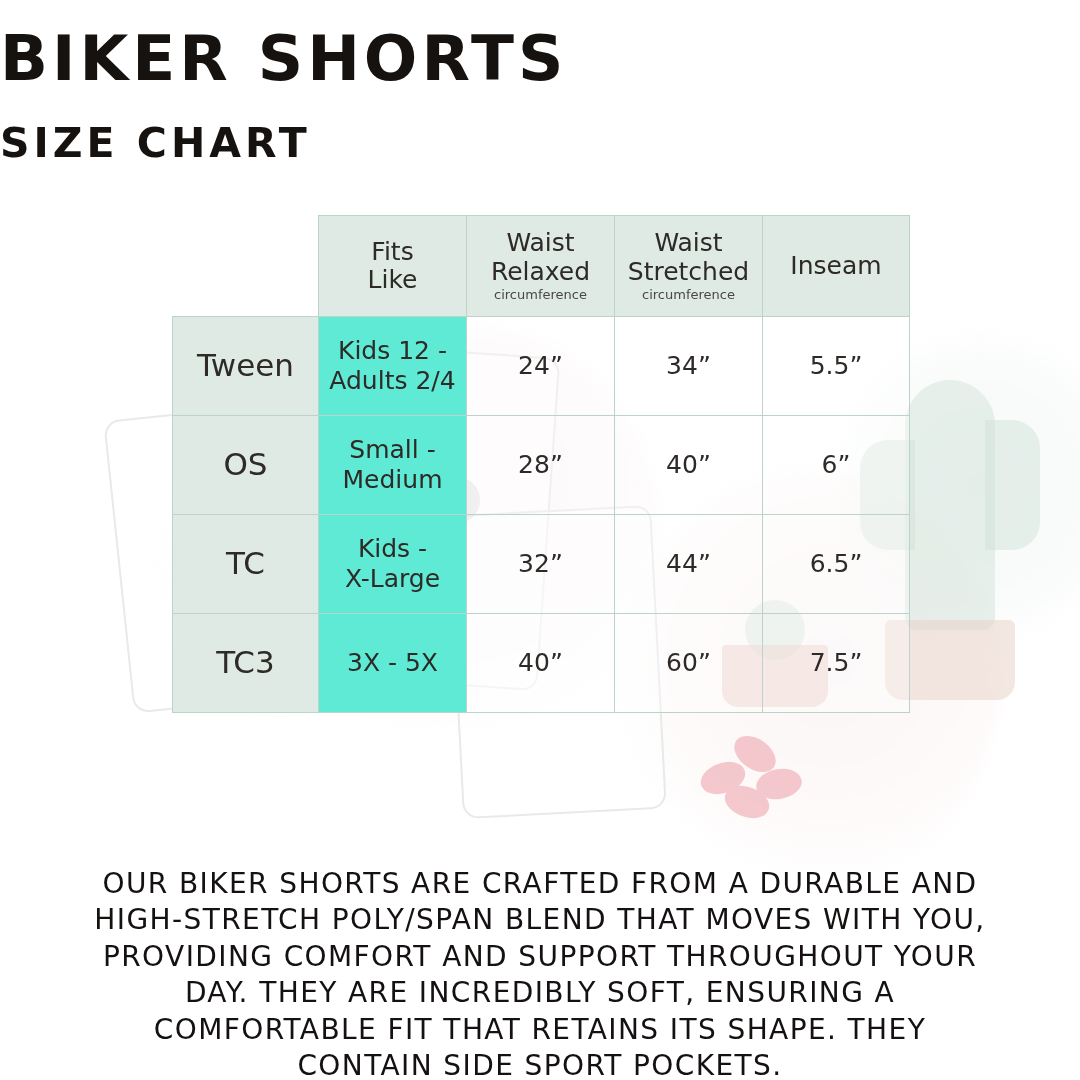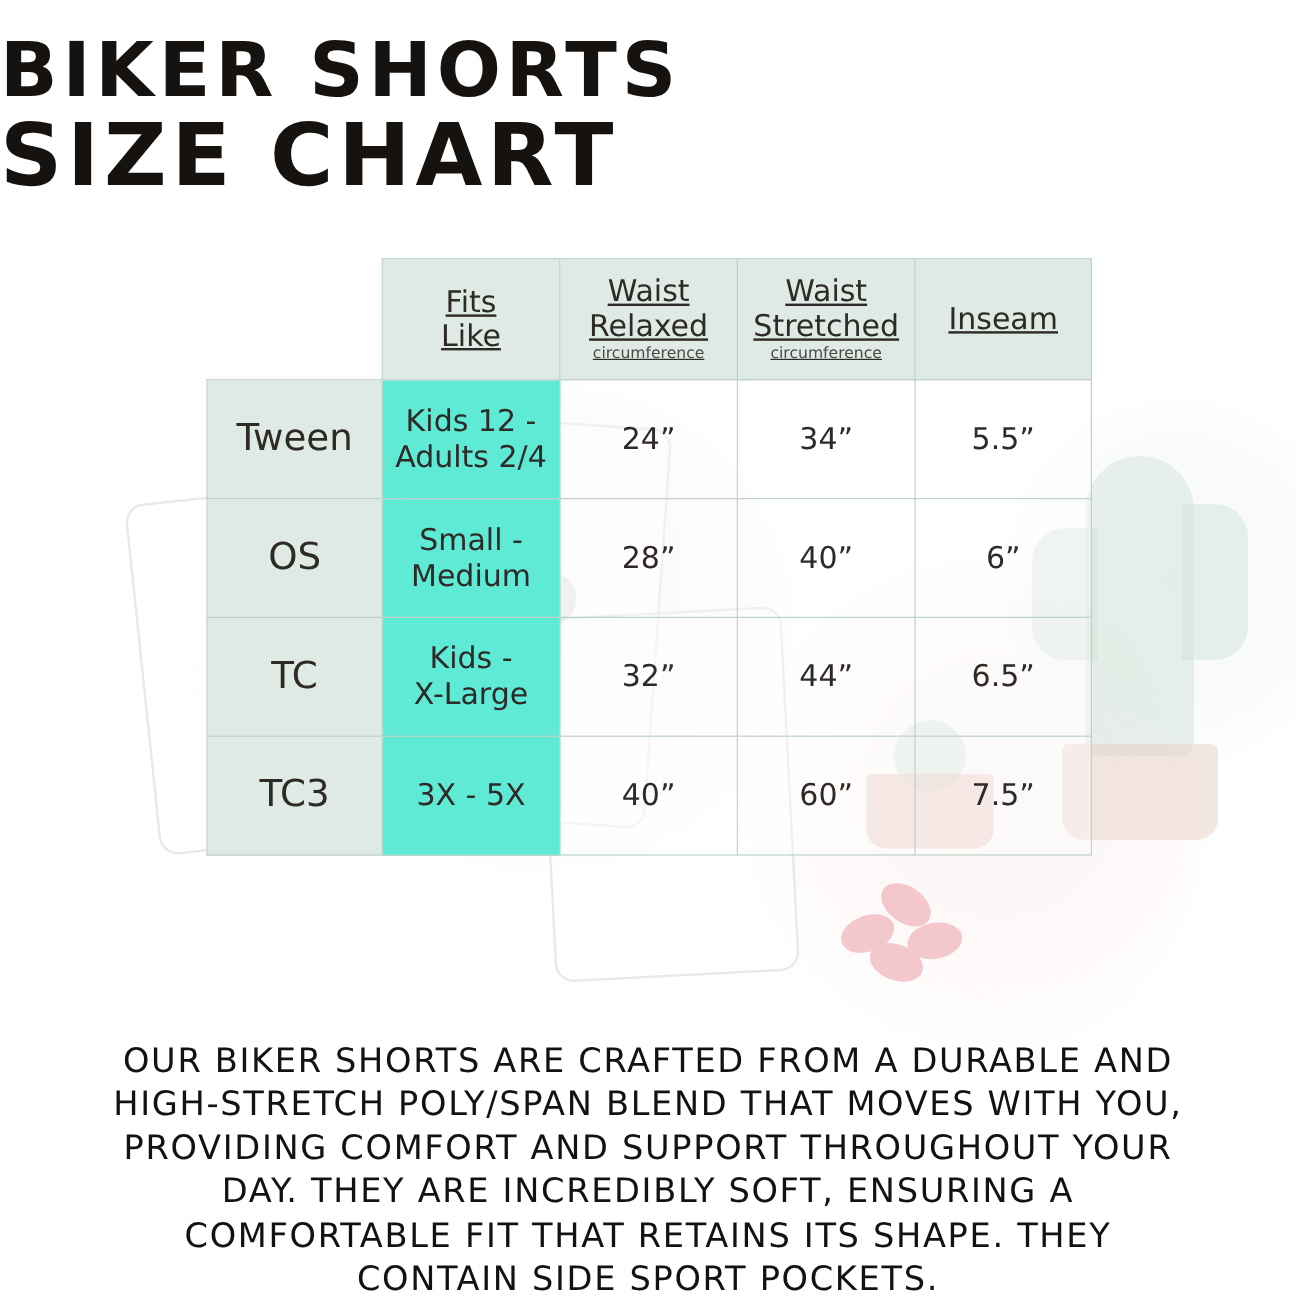--- a/index.html
+++ b/index.html
@@ -91,21 +91,21 @@
   .title {
     text-align: left;
     font-family: "DejaVu Sans", sans-serif;
     font-weight: 700;
     color: #16120f;
     letter-spacing: 4px;
     line-height: 1.04;
     padding-top: 26px;
   }
   .title-line { display: block; font-size: 63px; }
-  .title-line.second { font-size: 72px; }
+  .title-line.second { font-size: 41px; margin-top: 30px; }
 
   
   .table-wrap {
     position: absolute;
     left: 172px;
     top: 215px;
     width: 737px;
   }
   table.size-chart {
     border-collapse: collapse;
@@ -125,21 +125,20 @@
     font-family: "DejaVu Sans", sans-serif;
     color: #2e2a27;
     padding: 0;
   }
   .hdr-row th {
     height: 100px;
     background: #dfeae4;
     font-weight: 400;
     font-size: 25px;
     line-height: 1.14;
-    text-decoration: underline;
   }
   .hdr-row th.corner {
     border: none;
     background: transparent;
   }
   .hdr-sub {
     display: block;
     font-size: 13px;
     color: #4a4745;
     margin-top: 2px;

